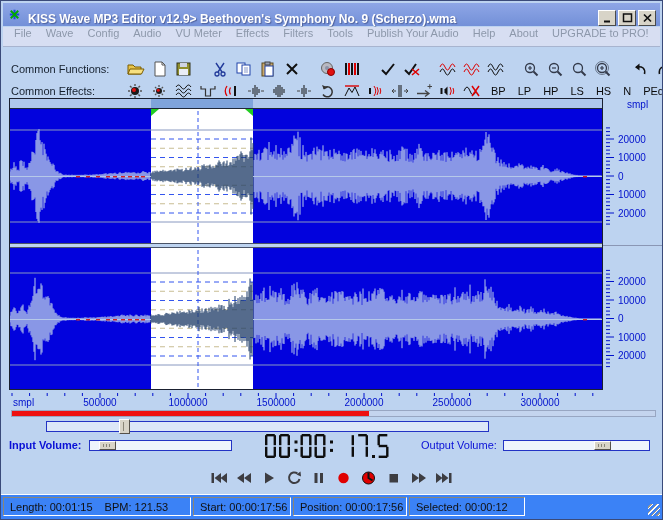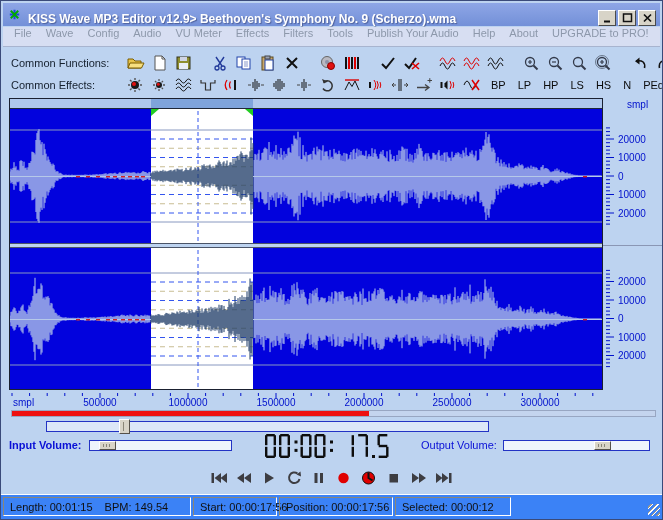--- a/index.html
+++ b/index.html
@@ -7,21 +7,21 @@
   
   .titlebar{position:absolute;left:2px;top:2px;right:2px;height:23px;background:linear-gradient(#8ea6e6,#7390d8);display:flex;align-items:flex-end;padding:0 4px;box-sizing:border-box;}
   .apptitle{color:#fff;font-weight:bold;font-size:12px;margin-left:6px;white-space:nowrap;text-shadow:1px 1px 1px rgba(0,0,40,.35);}
   .winbtns{margin-left:auto;display:flex;gap:2px;}
   .winbtn{width:16px;height:14px;background:#d8d4c8;border:1px solid;border-color:#ffffff #4a4a4a #4a4a4a #ffffff;display:flex;align-items:center;justify-content:center;}
   
   .menubar{position:absolute;left:2px;top:26px;right:2px;height:20px;background:#d7def2;border-bottom:1px solid #a8b4cf;display:flex;padding-left:4px;box-sizing:border-box;}
   .menuitem{font-size:11px;color:#8d98ab;padding:0 7px;white-space:nowrap;}
   
   .toolbar{position:absolute;left:2px;top:47px;right:2px;height:49px;background:#bdd3f0;}
-  .toolrow{position:absolute;left:8px;right:0;display:flex;align-items:center;}
+  .toolrow{position:absolute;left:8px;right:0;display:flex;align-items:center;margin-top:6px;}
   .toolrow.r1{top:4px;height:21px;}
   .toolrow.r2{top:27px;height:19px;}
   .toollabel{font-size:11px;color:#15202e;width:114px;flex:none;}
   .tbi{width:21px;height:18px;flex:none;display:flex;align-items:center;justify-content:center;}
   .tbi svg{display:block;}
   .spacer{width:9px;flex:none;}
   .filterbtn{font-size:11px;color:#0b0b0b;padding:0 5px;flex:none;}
   
   .wavepanel{position:absolute;left:8px;top:97px;width:594px;height:292px;border:1px solid #1a2030;box-sizing:border-box;background:#0202dd;}
   .overview{position:absolute;left:0;top:0;width:592px;height:10px;background:#b0c8ec;border-bottom:1px solid #202838;box-sizing:border-box;}
@@ -654,23 +654,23 @@
           <path d="M1 3 L7.5 8 L1 13 Z"></path>
           <path d="M7 3 L13.5 8 L7 13 Z"></path>
           <rect x="14" y="3" width="2.5" height="10"></rect>
         </svg>
       </span>
     </div>
 
   <div class="statusbar">
     <span class="spanel" style="width:188px;">
       <span>Length: 00:01:15</span>
-      <span>BPM: 149.54</span>
+      <span>BPM: 121.53</span>
     </span>
-    <span class="spanel" style="width:84px;">
+    <span class="spanel" style="width:98px;">
         <span>Start: 00:00:17:56</span>
       </span>
     <span class="spanel" style="width:114px;">
         <span>Position: 00:00:17:56</span>
       </span>
     <span class="spanel" style="width:116px;">
         <span>Selected: 00:00:12</span>
       </span>
     <span class="grip"></span>
   </div>

